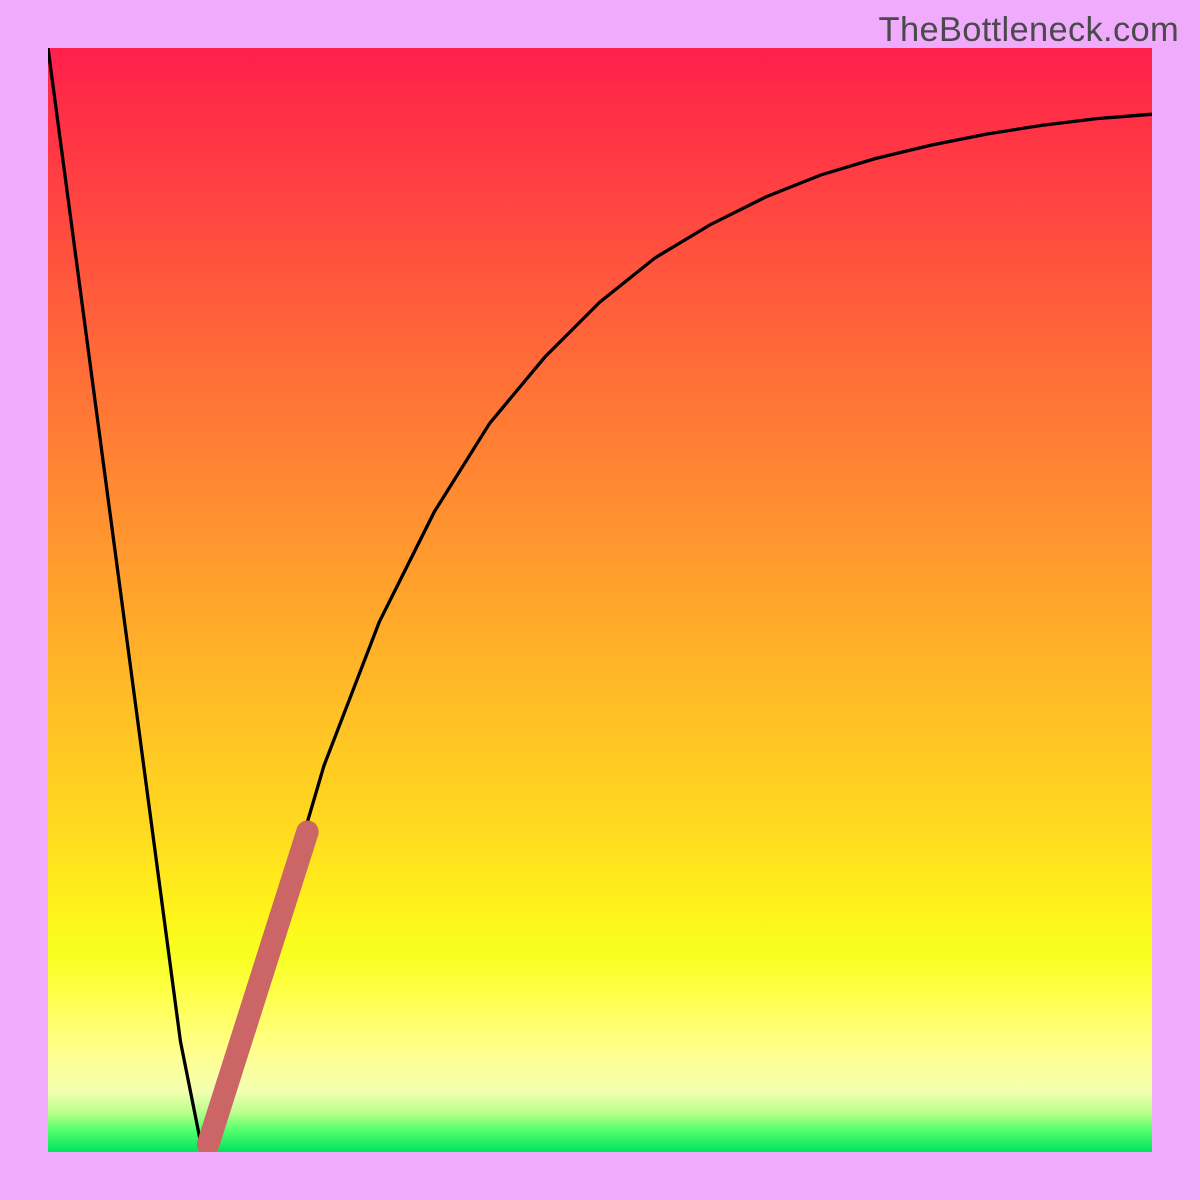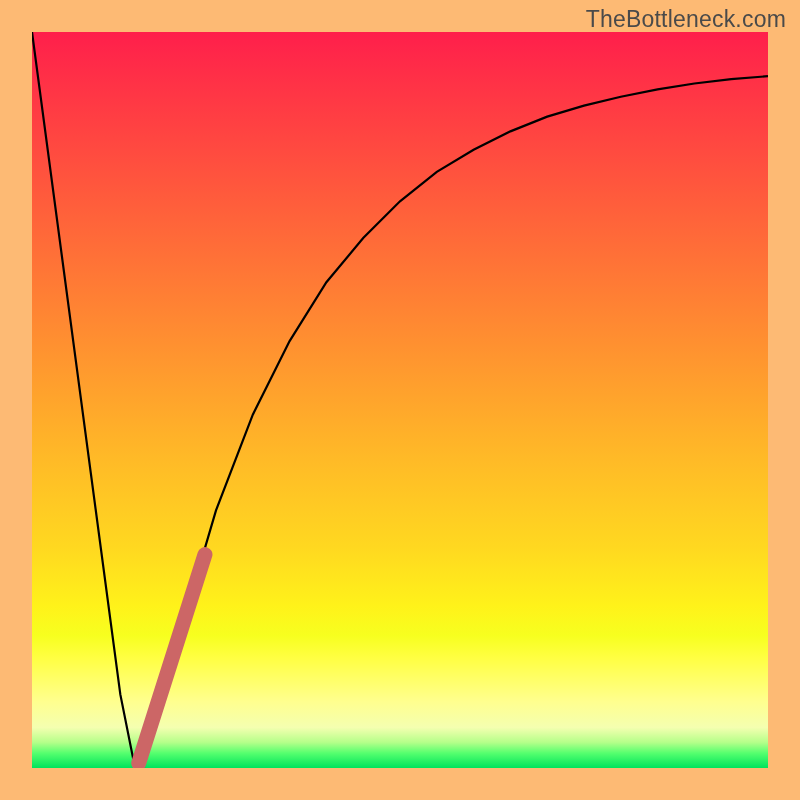--- a/index.html
+++ b/index.html
@@ -7,21 +7,21 @@
     padding: 0;
     width: 800px;
     height: 800px;
     overflow: hidden;
     background: #000;
     font-family: Arial, Helvetica, sans-serif;
   }
   .frame {
     position: absolute;
     inset: 0;
-    background: #fdba74;
+    background: #f0abfc;
   }
   .plot-area {
     position: absolute;
     left: 32px;
     top: 32px;
     width: 736px;
     height: 736px;
     overflow: hidden;
   }
   .gradient-bg {

